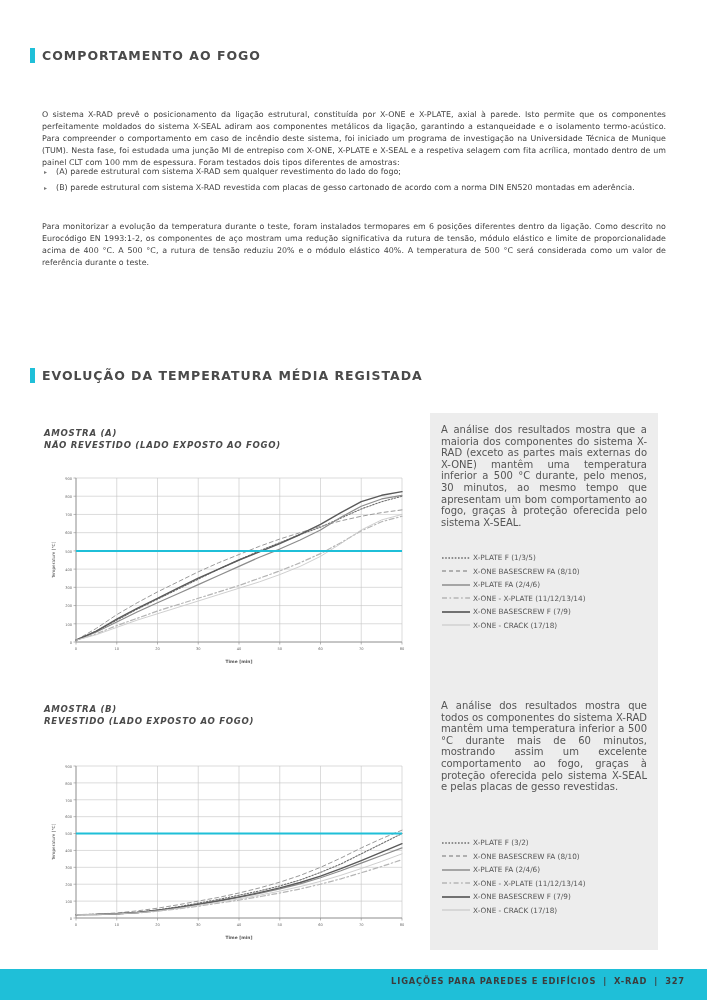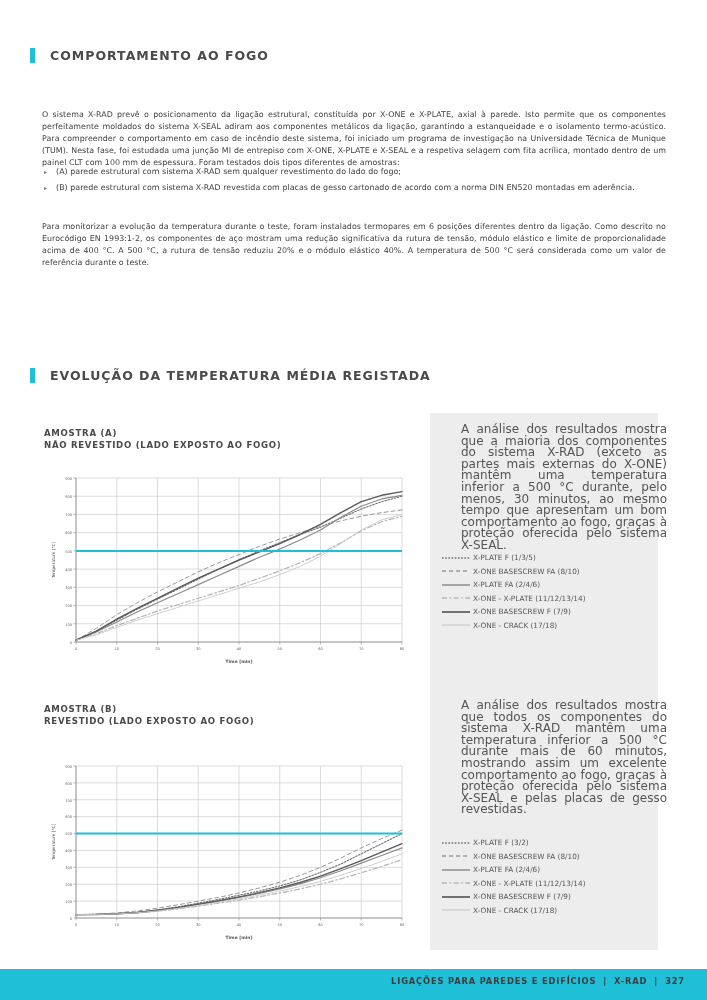--- a/index.html
+++ b/index.html
@@ -7,21 +7,21 @@
   body {
     background:#ffffff;
     font-family:"Liberation Sans", sans-serif;
     color:#3a3a3a;
     position:relative;
     overflow:hidden;
   }
 
   
   .sec-head {
-    display:flex; align-items:center; gap:15px;
+    display:flex; align-items:center; gap:7px;
     position:absolute;
   }
   .sec-bar { width:5px; height:15px; background:#1FBFD8; flex:0 0 auto; }
   .sec-title {
     font-size:12.5px; font-weight:bold; letter-spacing:1.0px;
     color:#4a4a4a; text-transform:uppercase;
     font-family:"DejaVu Sans", sans-serif;
   }
 
   
@@ -47,38 +47,38 @@
     position:absolute; left:2px; top:0;
     font-size:6px; color:#7a7a7a;
   }
 
   
   .chart-label {
     position:absolute;
     font-size:8.6px; font-weight:bold; letter-spacing:0.7px;
     line-height:11.5px; color:#4a4a4a; text-transform:uppercase;
     font-family:"DejaVu Sans", sans-serif;
+    font-style:italic;
   }
 
   .chart-box { position:absolute; }
   .chart-box svg { display:block; }
 
   
   .panel {
     position:absolute;
     background:#ededed;
   }
   .panel-text {
     position:absolute;
-    font-size:12px;
+    font-size:10px;
     line-height:11.6px;
     color:#555;
     text-align:justify;
     font-family:"DejaVu Sans", sans-serif;
-    margin-left:20px;
   }
 
   .legend { position:absolute; }
   .legend-row {
     display:flex; align-items:center; gap:2px;
     height:13.5px;
   }
   .legend-key { width:30px; height:10px; flex:0 0 auto; }
   .legend-key svg { display:block; }
   .legend-text {

